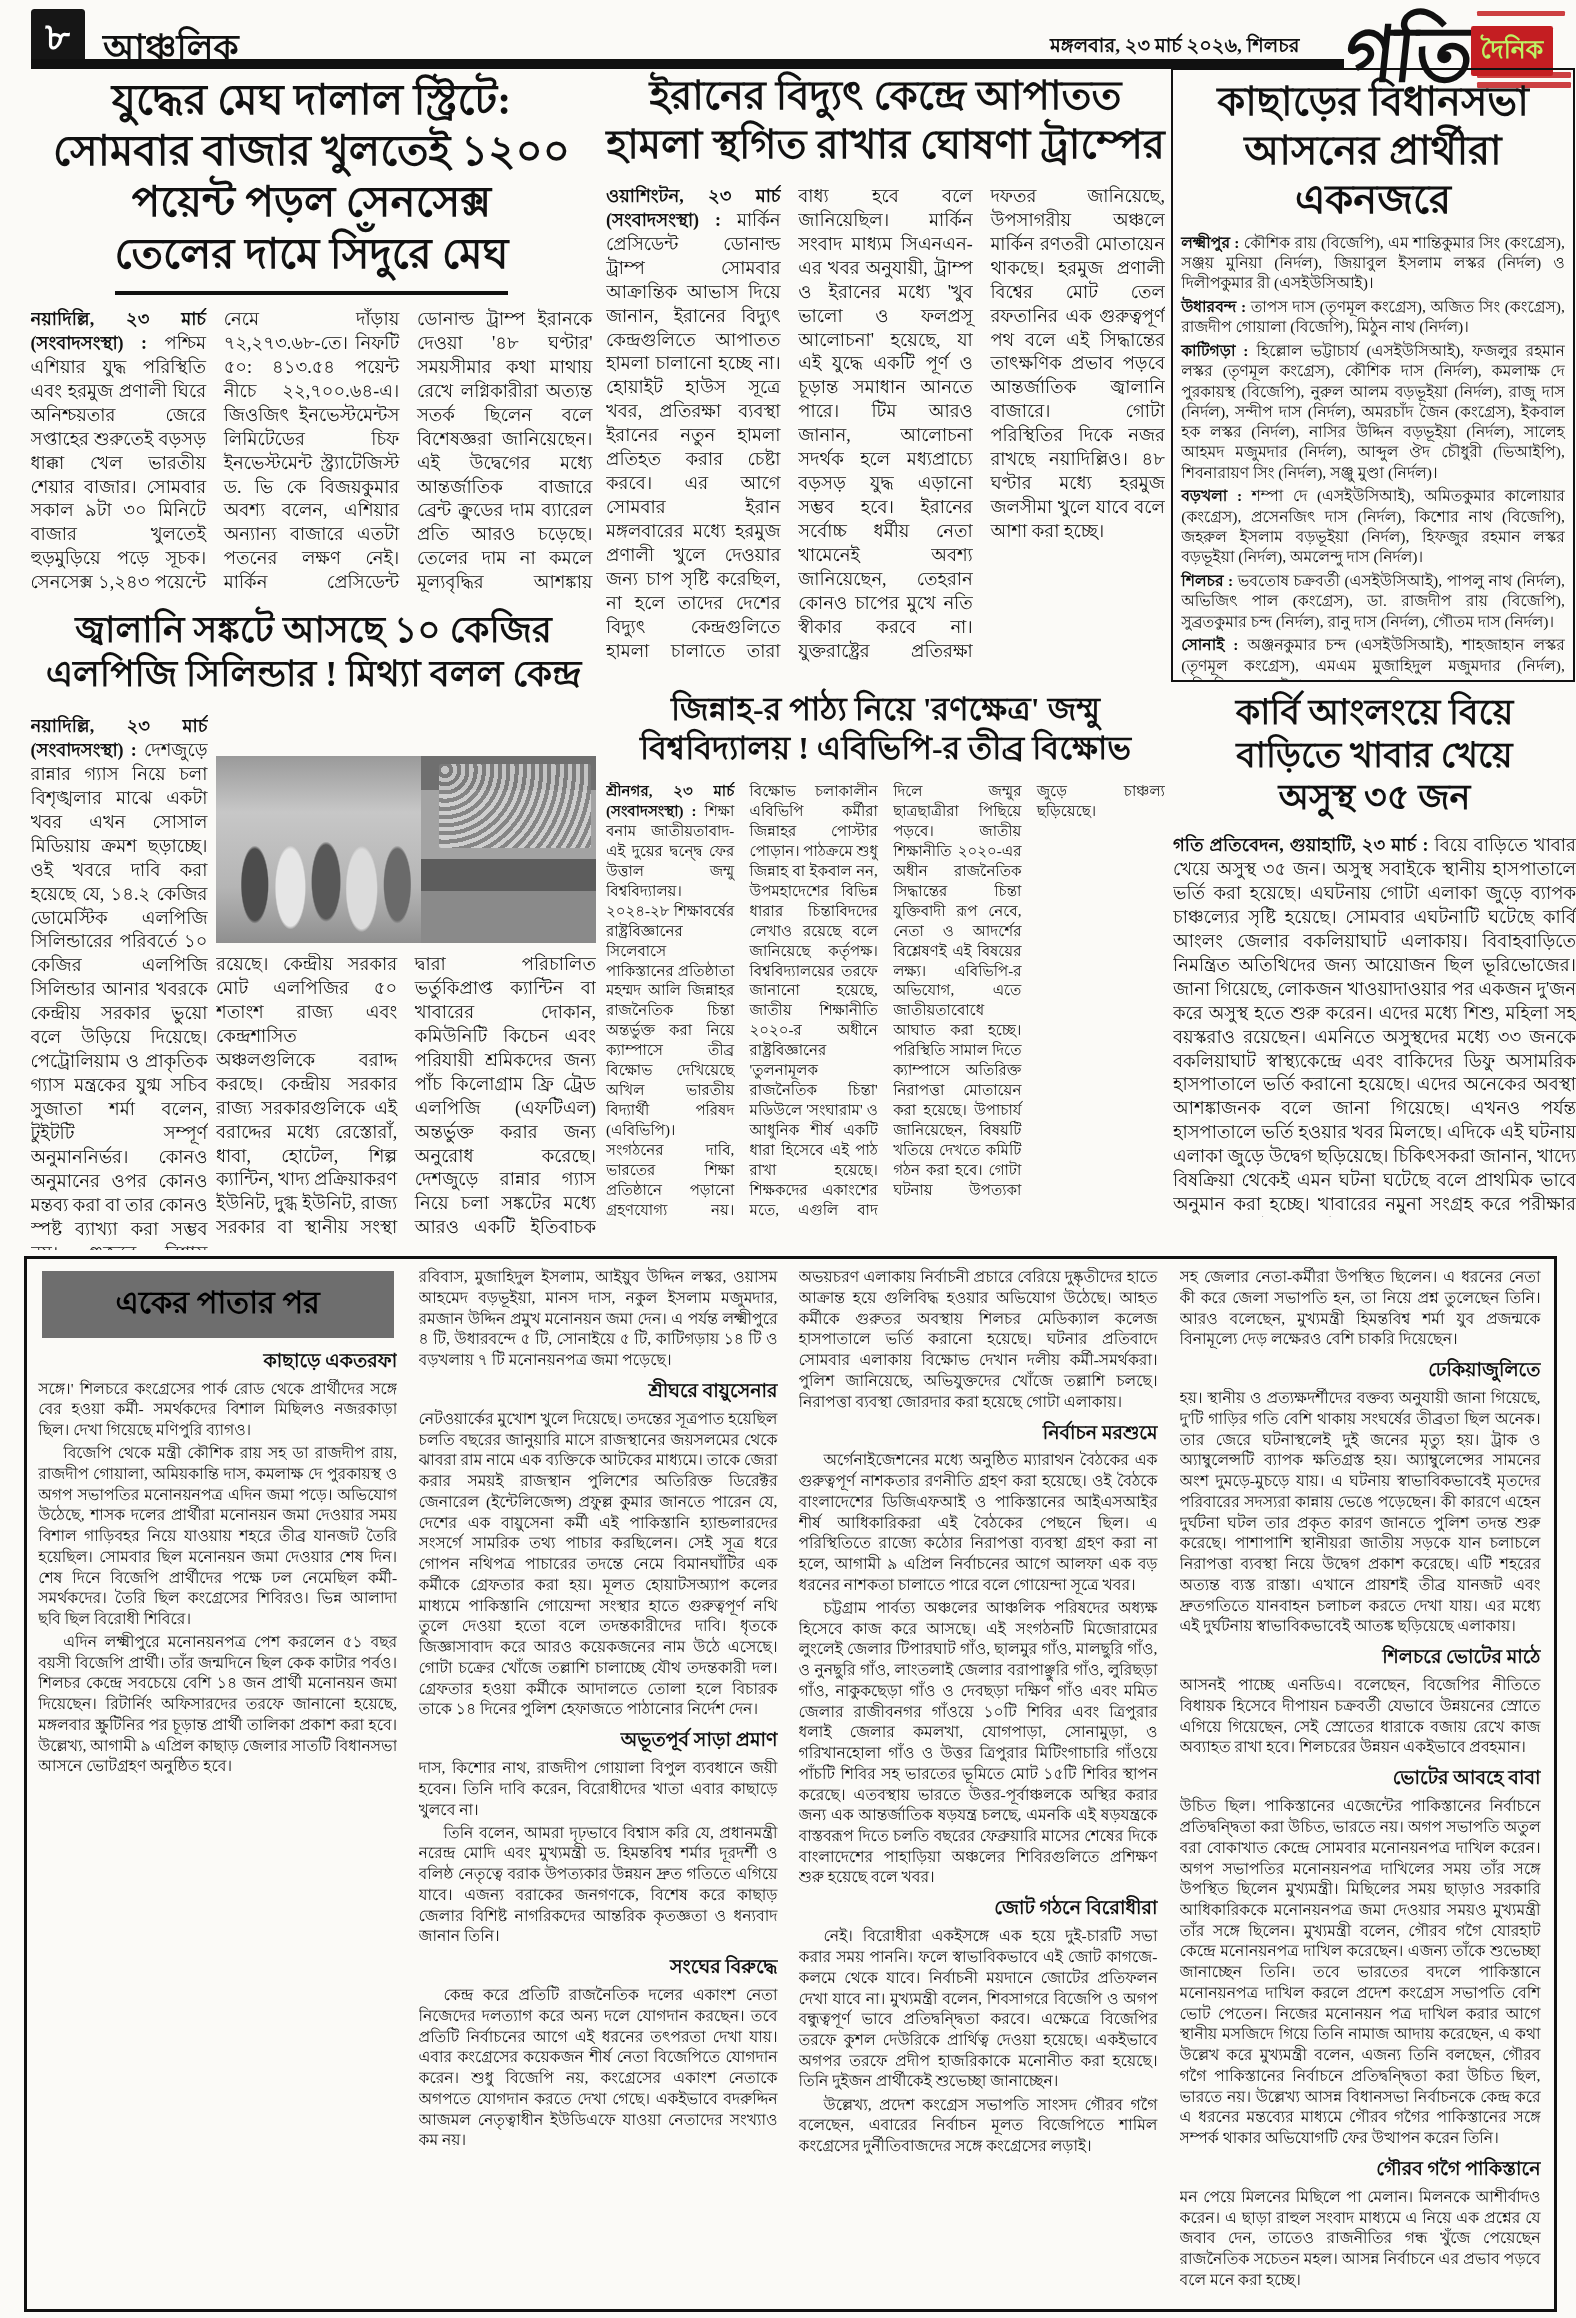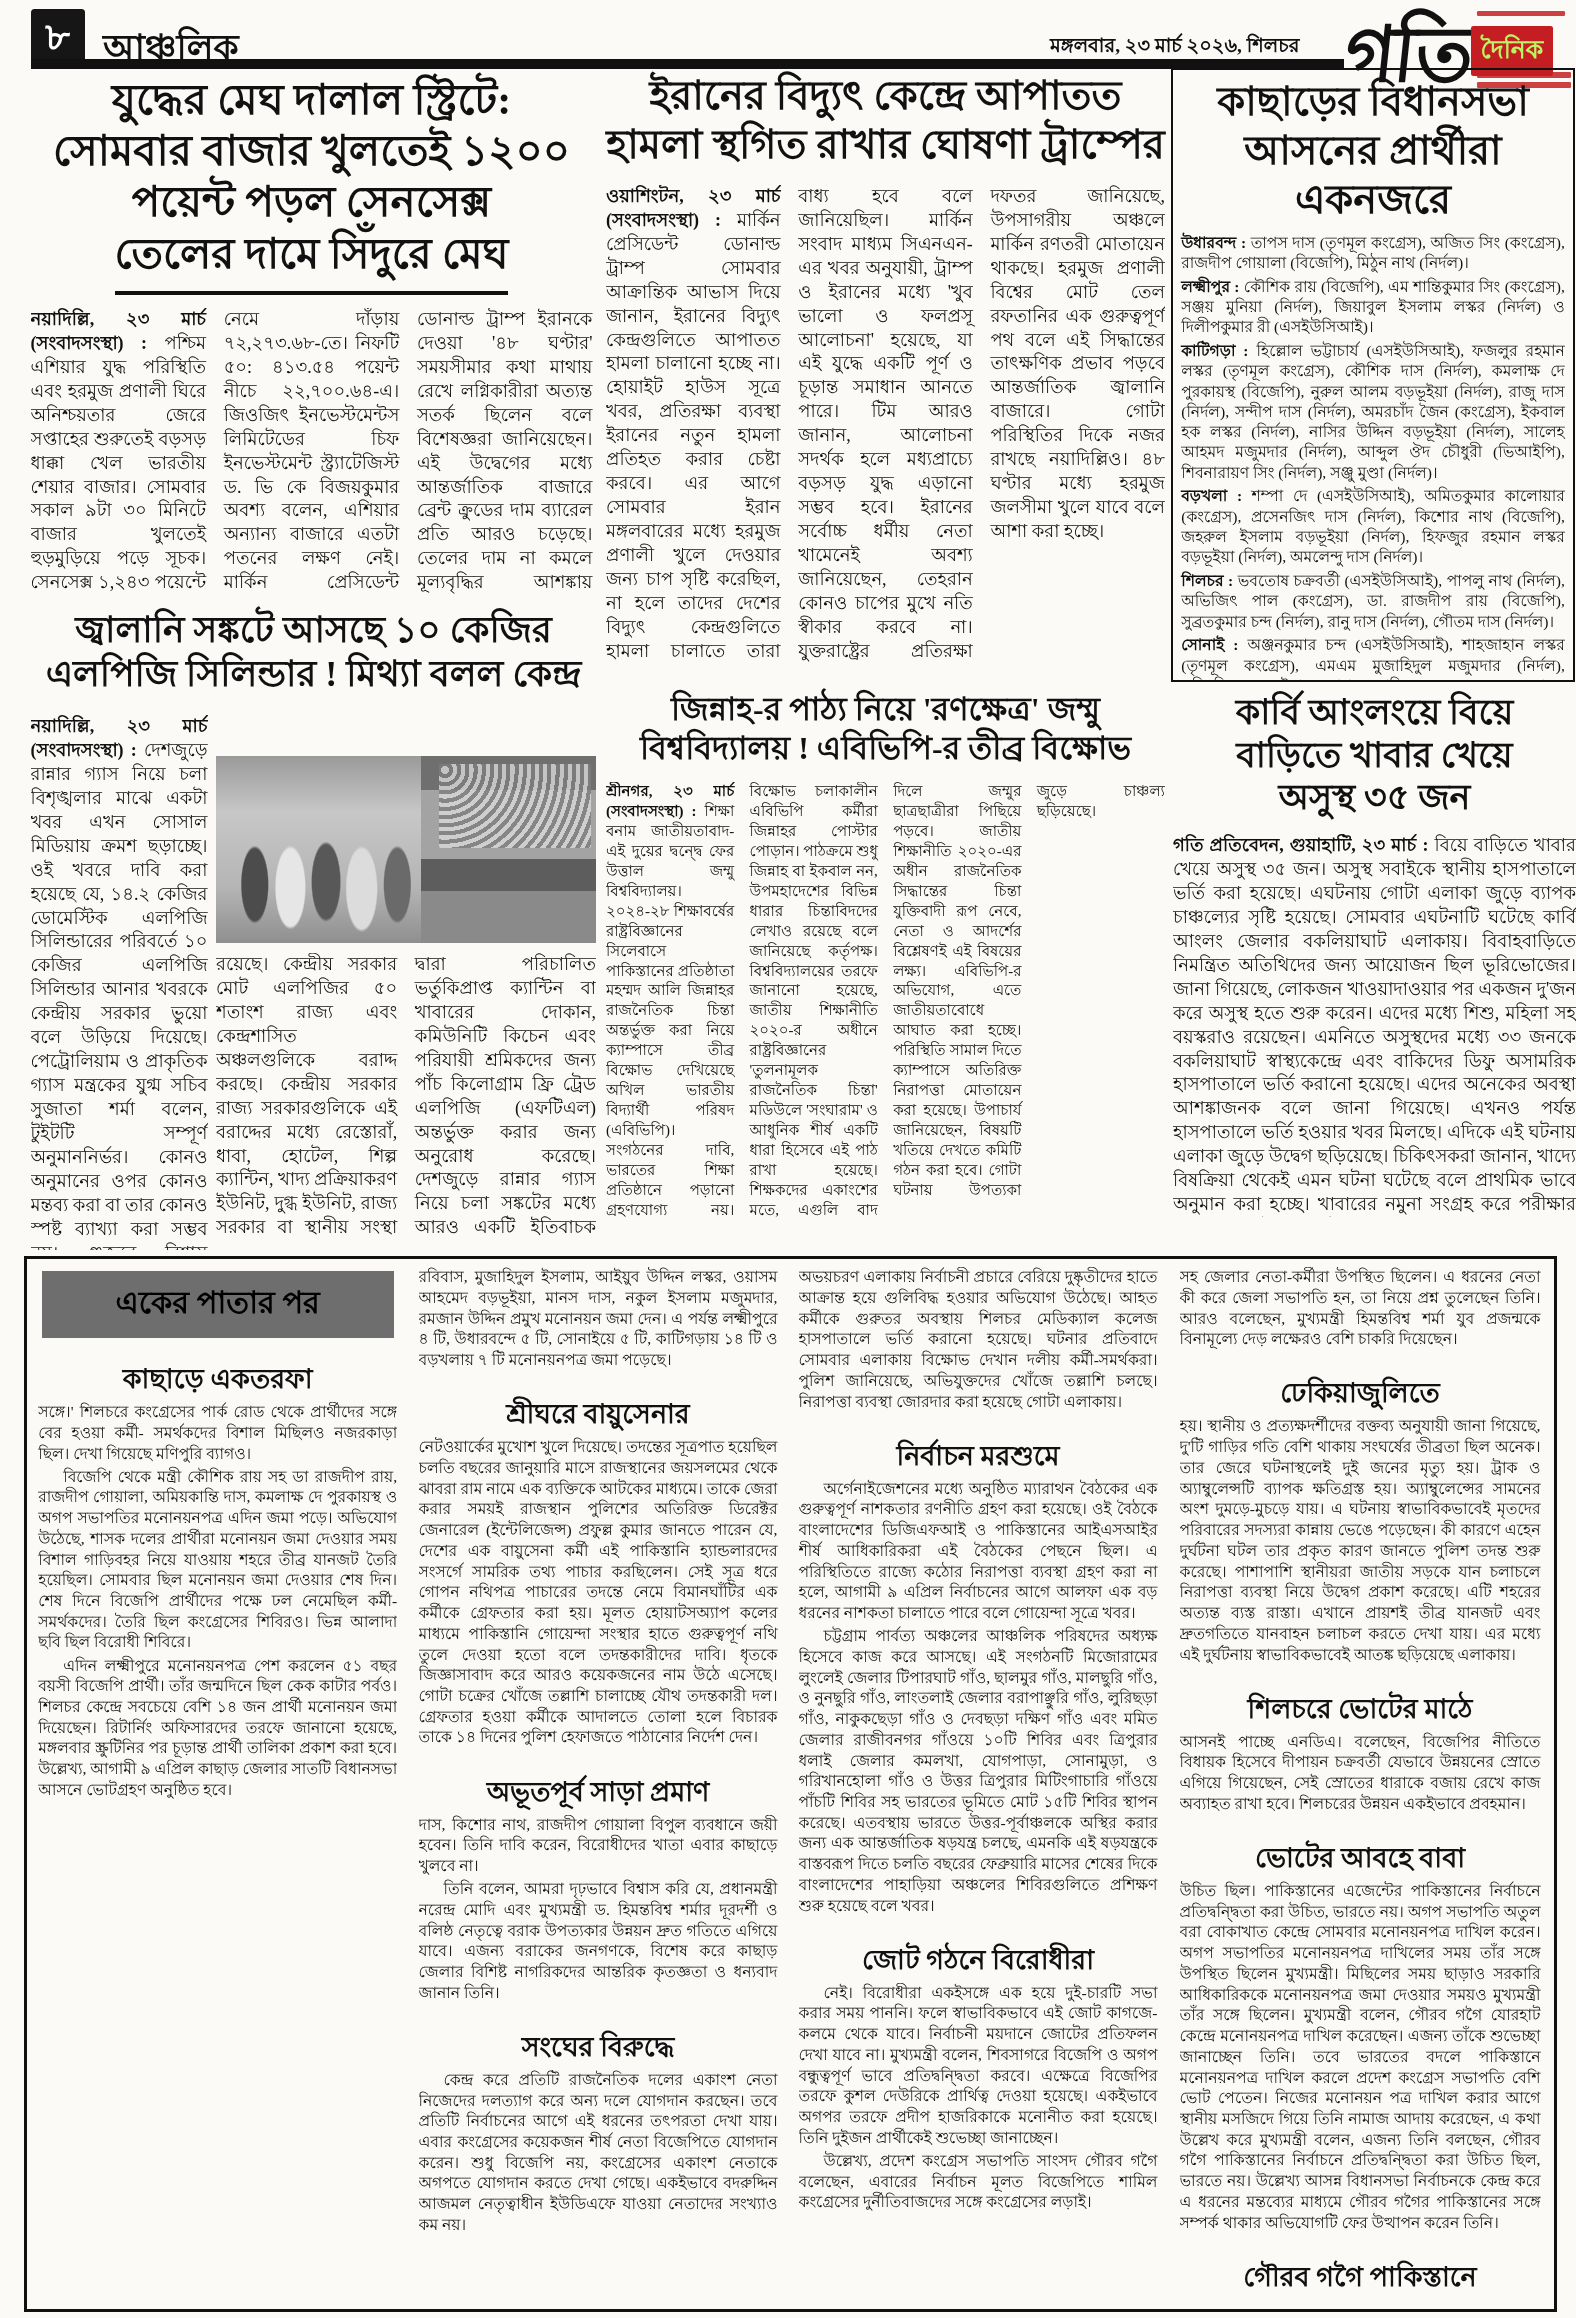--- a/index.html
+++ b/index.html
@@ -48,21 +48,21 @@
       radial-gradient(ellipse 26px 70px at 30% 62%,#e6e6e6 55%,transparent 60%),
       radial-gradient(ellipse 25px 67px at 48% 58%,#585858 55%,transparent 60%),
       radial-gradient(ellipse 27px 72px at 66% 63%,#dcdcdc 55%,transparent 60%),
       radial-gradient(ellipse 23.5px 65px at 84% 60%,#6a6a6a 55%,transparent 60%);
     filter:blur(0.6px);}
   
   .bottombox{left:23.5px;top:1256px;width:1533px;height:1056px;border:3.5px solid #111;box-sizing:border-box;}
   .bcol{position:absolute;top:8.2px;height:1033px;width:359px;overflow:hidden;}
   .banner{background:#6e6e6e;color:#000000;font-size:30.5px;font-weight:bold;text-align:center;
     padding:8.2px 0;margin:3.5px 3.5px 11.7px;}
-  .subhead{font-size:27px;font-weight:bold;text-align:center;margin:26px 0 7px;line-height:1.15;}
+  .subhead{font-size:19px;font-weight:bold;text-align:right;margin:7px 0 7px;line-height:1.15;}
   .bcol .body-txt{font-size:15.6px;}
   p.bp{margin:0 0 2.3px;text-indent:25px;}
   p.bp0{margin:0 0 2.3px;text-indent:0;}
 </style>
 </head>
 <body>
 
 <header>
   <div class="abs pageno">৮</div>
   <div class="abs section">আঞ্চলিক</div>
@@ -123,22 +123,22 @@
   <div class="body-txt cols4" style="height:452px;margin-top:14px;font-size:15px;">
     <span class="dl">শ্রীনগর, ২৩ মার্চ (সংবাদসংস্থা) : </span><span>শিক্ষা বনাম জাতীয়তাবাদ- এই দুয়ের দ্বন্দ্বে ফের উত্তাল জম্মু বিশ্ববিদ্যালয়। ২০২৪-২৮ শিক্ষাবর্ষের রাষ্ট্রবিজ্ঞানের সিলেবাসে পাকিস্তানের প্রতিষ্ঠাতা মহম্মদ আলি জিন্নাহর রাজনৈতিক চিন্তা অন্তর্ভুক্ত করা নিয়ে ক্যাম্পাসে তীব্র বিক্ষোভ দেখিয়েছে অখিল ভারতীয় বিদ্যার্থী পরিষদ (এবিভিপি)। সংগঠনের দাবি, ভারতের শিক্ষা প্রতিষ্ঠানে পড়ানো গ্রহণযোগ্য নয়। বিক্ষোভ চলাকালীন এবিভিপি কর্মীরা জিন্নাহর পোস্টার পোড়ান। পাঠক্রমে শুধু জিন্নাহ বা ইকবাল নন, উপমহাদেশের বিভিন্ন ধারার চিন্তাবিদদের লেখাও রয়েছে বলে জানিয়েছে কর্তৃপক্ষ। বিশ্ববিদ্যালয়ের তরফে জানানো হয়েছে, জাতীয় শিক্ষানীতি ২০২০-র অধীনে রাষ্ট্রবিজ্ঞানের 'তুলনামূলক রাজনৈতিক চিন্তা' মডিউলে 'সংঘারাম' ও আধুনিক শীর্ষ একটি ধারা হিসেবে এই পাঠ রাখা হয়েছে। শিক্ষকদের একাংশের মতে, এগুলি বাদ দিলে জম্মুর ছাত্রছাত্রীরা পিছিয়ে পড়বে। জাতীয় শিক্ষানীতি ২০২০-এর অধীন রাজনৈতিক সিদ্ধান্তের চিন্তা যুক্তিবাদী রূপ নেবে, নেতা ও আদর্শের বিশ্লেষণই এই বিষয়ের লক্ষ্য। এবিভিপি-র অভিযোগ, এতে জাতীয়তাবোধে আঘাত করা হচ্ছে। পরিস্থিতি সামাল দিতে ক্যাম্পাসে অতিরিক্ত নিরাপত্তা মোতায়েন করা হয়েছে। উপাচার্য জানিয়েছেন, বিষয়টি খতিয়ে দেখতে কমিটি গঠন করা হবে। গোটা ঘটনায় উপত্যকা জুড়ে চাঞ্চল্য ছড়িয়েছে।</span>
   </div>
 </section>
 
 <section class="abs candbox">
   <h1 class="headline">
     <span class="hl">কাছাড়ের বিধানসভা</span>
     <span class="hl">আসনের প্রার্থীরা একনজরে</span>
   </h1>
+  <p class="cand-entry"><b>লক্ষ্মীপুর :</b><span> কৌশিক রায় (বিজেপি), এম শান্তিকুমার সিং (কংগ্রেস), সঞ্জয় মুনিয়া (নির্দল), জিয়াবুল ইসলাম লস্কর (নির্দল) ও দিলীপকুমার রী (এসইউসিআই)।</span></p>
   <p class="cand-entry"><b>উধারবন্দ :</b><span> তাপস দাস (তৃণমূল কংগ্রেস), অজিত সিং (কংগ্রেস), রাজদীপ গোয়ালা (বিজেপি), মিঠুন নাথ (নির্দল)।</span></p>
-  <p class="cand-entry"><b>লক্ষ্মীপুর :</b><span> কৌশিক রায় (বিজেপি), এম শান্তিকুমার সিং (কংগ্রেস), সঞ্জয় মুনিয়া (নির্দল), জিয়াবুল ইসলাম লস্কর (নির্দল) ও দিলীপকুমার রী (এসইউসিআই)।</span></p>
   <p class="cand-entry"><b>কাটিগড়া :</b><span> হিল্লোল ভট্টাচার্য (এসইউসিআই), ফজলুর রহমান লস্কর (তৃণমূল কংগ্রেস), কৌশিক দাস (নির্দল), কমলাক্ষ দে পুরকায়স্থ (বিজেপি), নুরুল আলম বড়ভূইয়া (নির্দল), রাজু দাস (নির্দল), সন্দীপ দাস (নির্দল), অমরচাঁদ জৈন (কংগ্রেস), ইকবাল হক লস্কর (নির্দল), নাসির উদ্দিন বড়ভূইয়া (নির্দল), সালেহ আহমদ মজুমদার (নির্দল), আব্দুল ঔদ চৌধুরী (ভিআইপি), শিবনারায়ণ সিং (নির্দল), সঞ্জু মুণ্ডা (নির্দল)।</span></p>
   <p class="cand-entry"><b>বড়খলা :</b><span> শম্পা দে (এসইউসিআই), অমিতকুমার কালোয়ার (কংগ্রেস), প্রসেনজিৎ দাস (নির্দল), কিশোর নাথ (বিজেপি), জহরুল ইসলাম বড়ভূইয়া (নির্দল), হিফজুর রহমান লস্কর বড়ভূইয়া (নির্দল), অমলেন্দু দাস (নির্দল)।</span></p>
   <p class="cand-entry"><b>শিলচর :</b><span> ভবতোষ চক্রবর্তী (এসইউসিআই), পাপলু নাথ (নির্দল), অভিজিৎ পাল (কংগ্রেস), ডা. রাজদীপ রায় (বিজেপি), সুব্রতকুমার চন্দ (নির্দল), রানু দাস (নির্দল), গৌতম দাস (নির্দল)।</span></p>
   <p class="cand-entry"><b>সোনাই :</b><span> অঞ্জনকুমার চন্দ (এসইউসিআই), শাহজাহান লস্কর (তৃণমূল কংগ্রেস), এমএম মুজাহিদুল মজুমদার (নির্দল), করিমুদ্দিন বড়ভূইয়া (অগপ), আমিনুল হক লস্কর (কংগ্রেস), পতনলাল রবিদাস (নির্দল), আব্দুল মতলিব লস্কর (ভিআইপি), মিনার হুসেন মাঝারভূইয়া (ইউডিএফ), মজরুল ইসলাম লস্কর (নির্দল), হাসান আহমদ বড়ভূইয়া (নির্দল), রমজান উদ্দিন মজুমদার (নির্দল), জয়নুল হক মজুমদার (নির্দল), আলম হুসেন লস্কর (নির্দল), প্রীতম নাথ (নির্দল)।</span></p>
 
 </section>
 
 <section class="abs" style="left:1173px;top:692px;width:403px;">
   <h1 class="headline" style="font-size:35px;margin:0;">
     <span class="hl">কার্বি আংলংয়ে বিয়ে</span>

